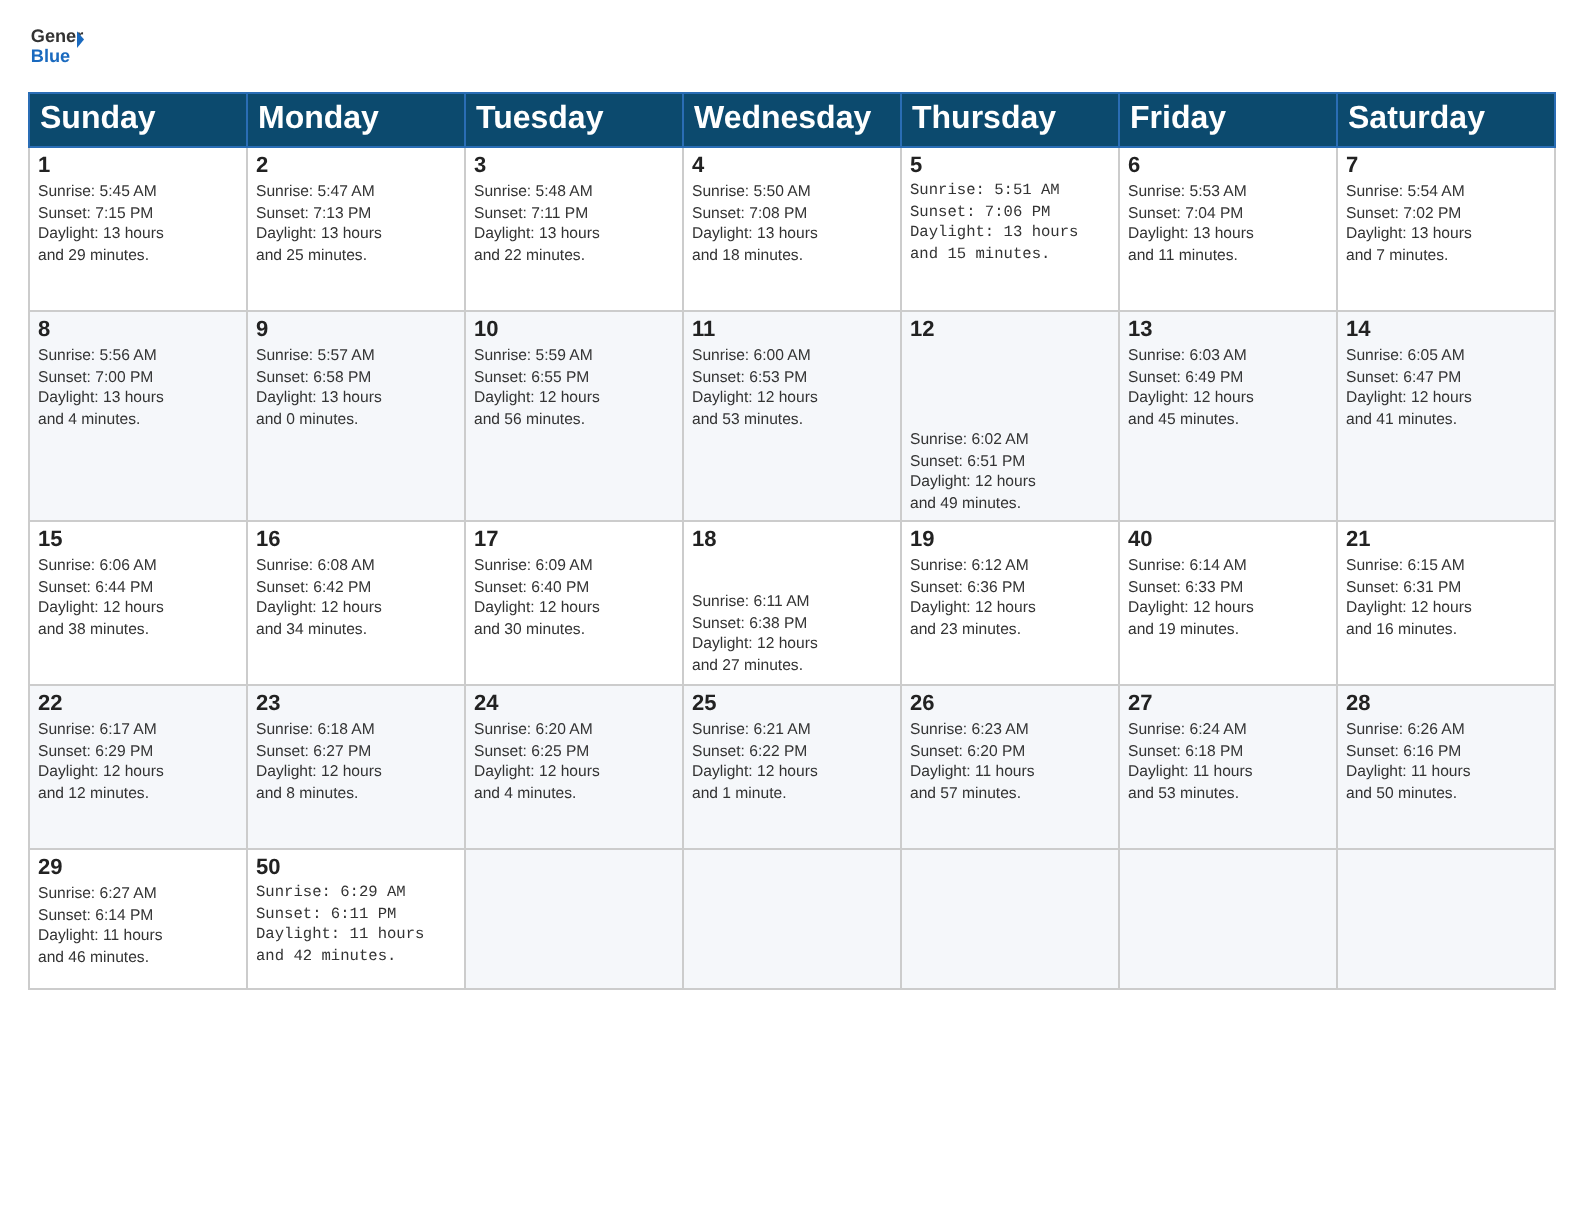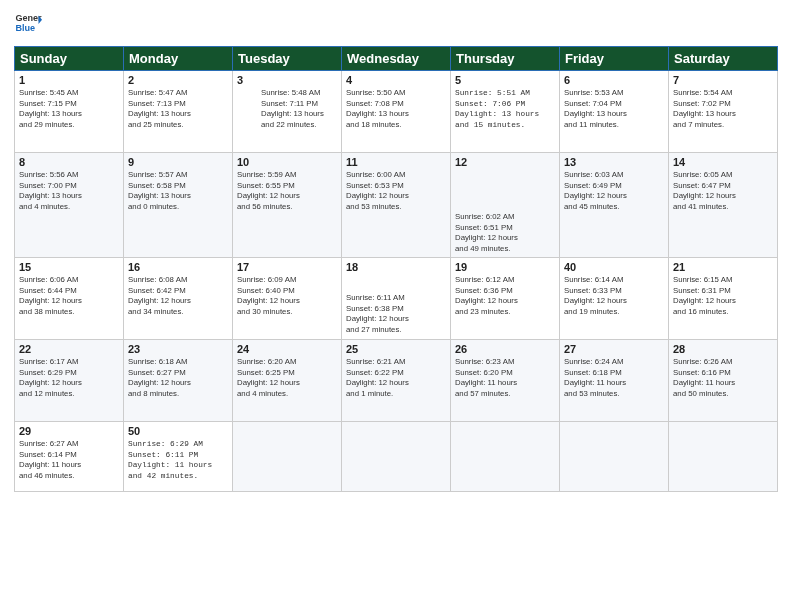--- a/index.html
+++ b/index.html
@@ -52,25 +52,25 @@
     .subtitle {
       font-size: 13px;
       color: #555;
     }
     .calendar {
       width: 100%;
       border-collapse: collapse;
       font-size: 8.5px;
     }
     .calendar th {
-      background: #14532d;
+      background: #0c4a6e;
       color: #fff;
       text-align: left;
       padding: 4px 5px;
-      font-size: 13px;
+      font-size: 16px;
       font-weight: bold;
       border: 1px solid #2a6db5;
     }
     .calendar td {
       border: 1px solid #ccc;
       vertical-align: top;
       padding: 3px 4px;
       width: 14.28%;
       height: 82px;
       background: #fff;
@@ -145,21 +145,21 @@
           </td>
           <td>
             <span class="day-num">2</span>
             <div class="day-info" style="white-space: pre-line;">Sunrise: 5:47 AM
 Sunset: 7:13 PM
 Daylight: 13 hours
 and 25 minutes.</div>
           </td>
           <td>
             <span class="day-num">3</span>
-            <div class="day-info" style="white-space: pre-line; margin-left: 24px;">Sunrise: 5:48 AM
+            <div class="day-info" style="white-space: pre-line;">Sunrise: 5:48 AM
 Sunset: 7:11 PM
 Daylight: 13 hours
 and 22 minutes.</div>
           </td>
           <td>
             <span class="day-num">4</span>
             <div class="day-info" style="white-space: pre-line;">Sunrise: 5:50 AM
 Sunset: 7:08 PM
 Daylight: 13 hours
 and 18 minutes.</div>

